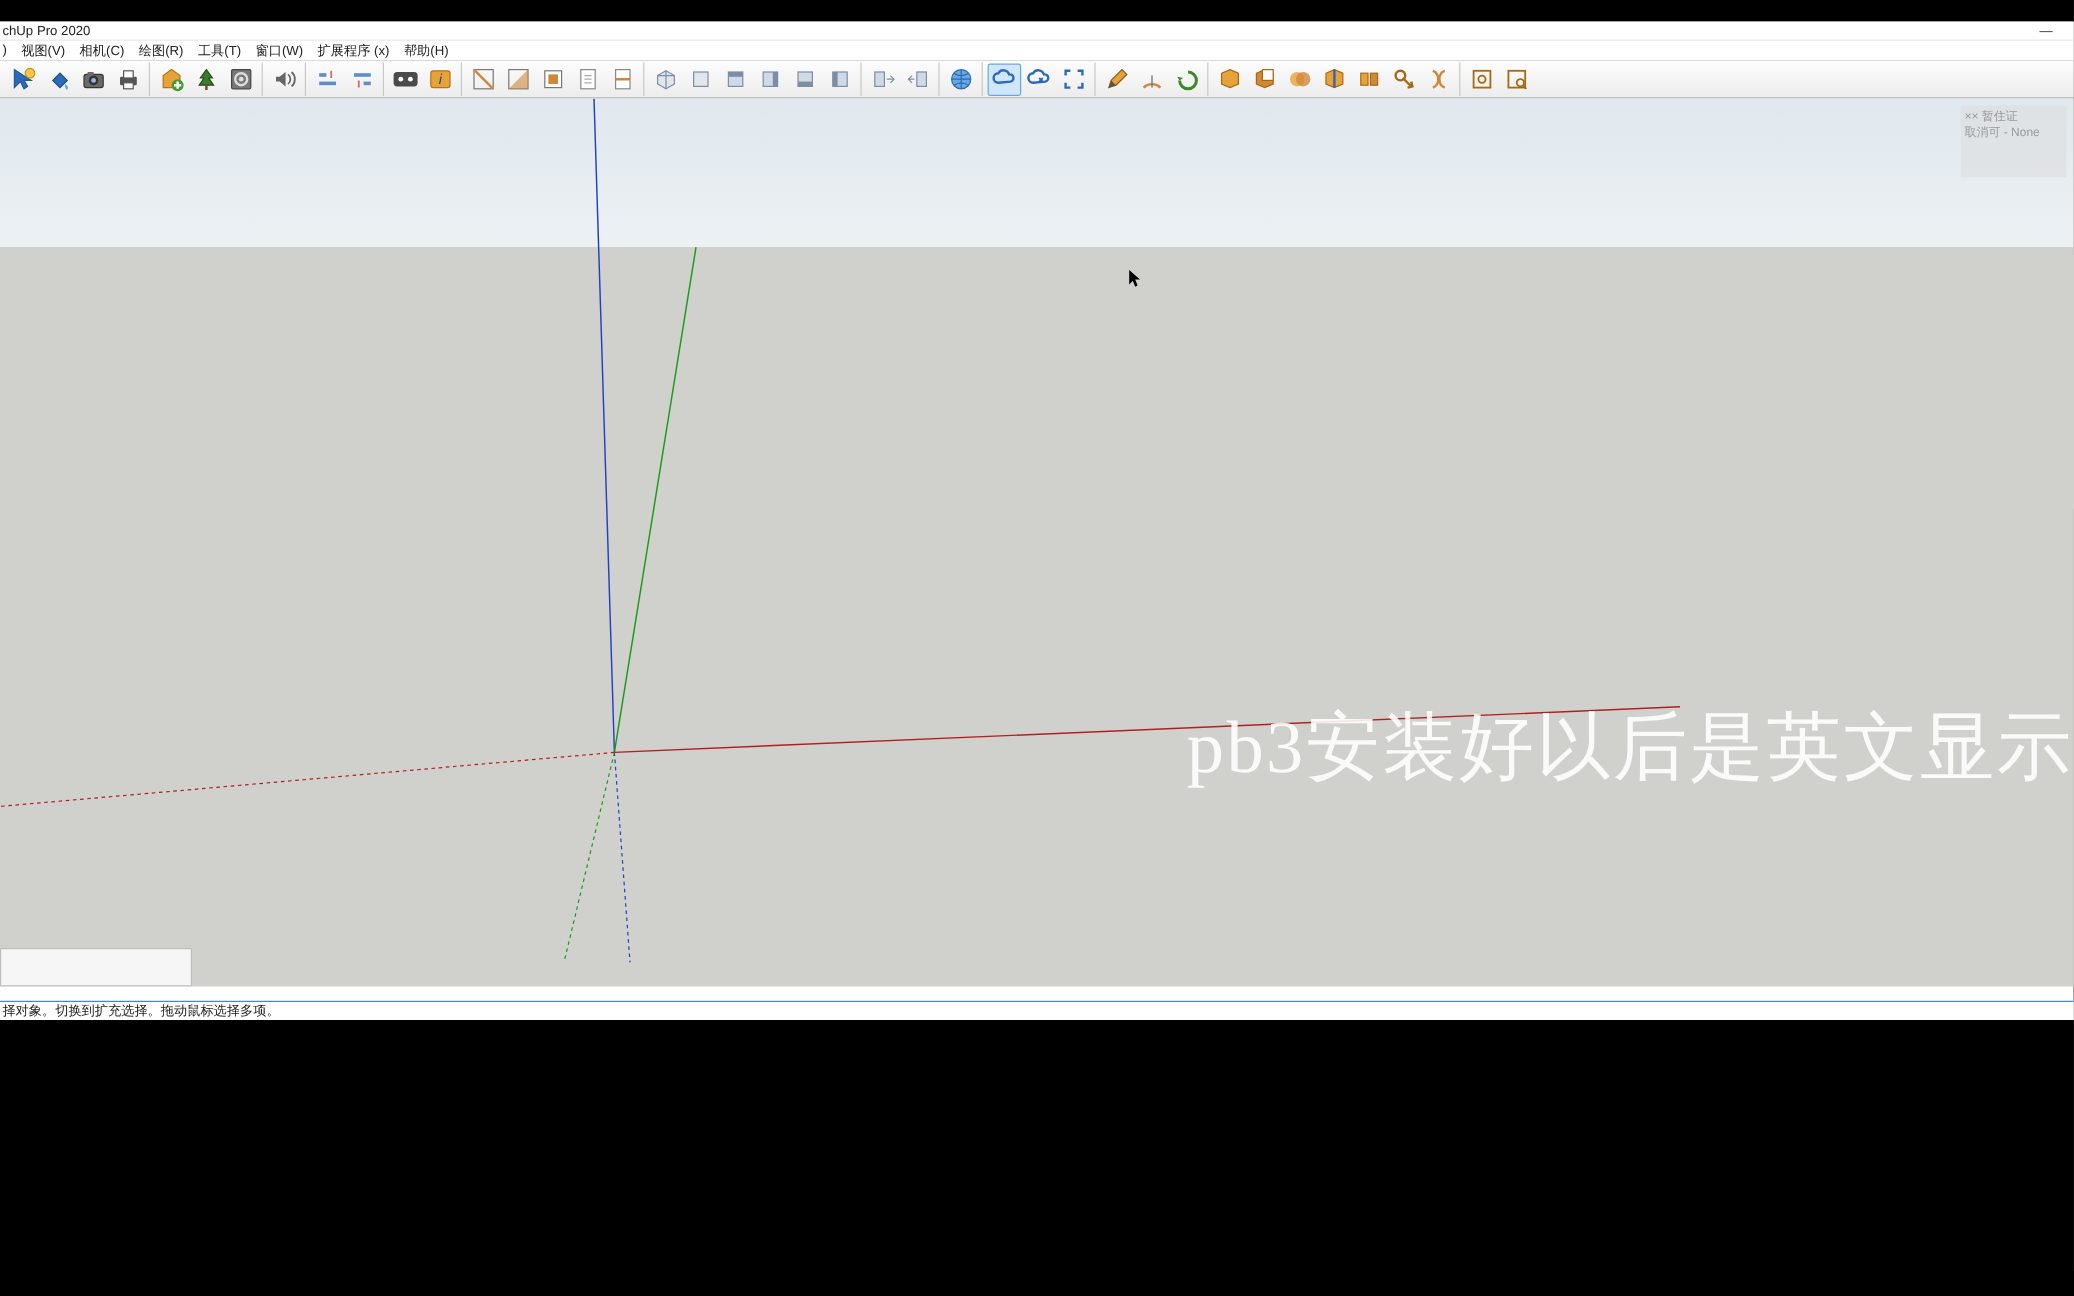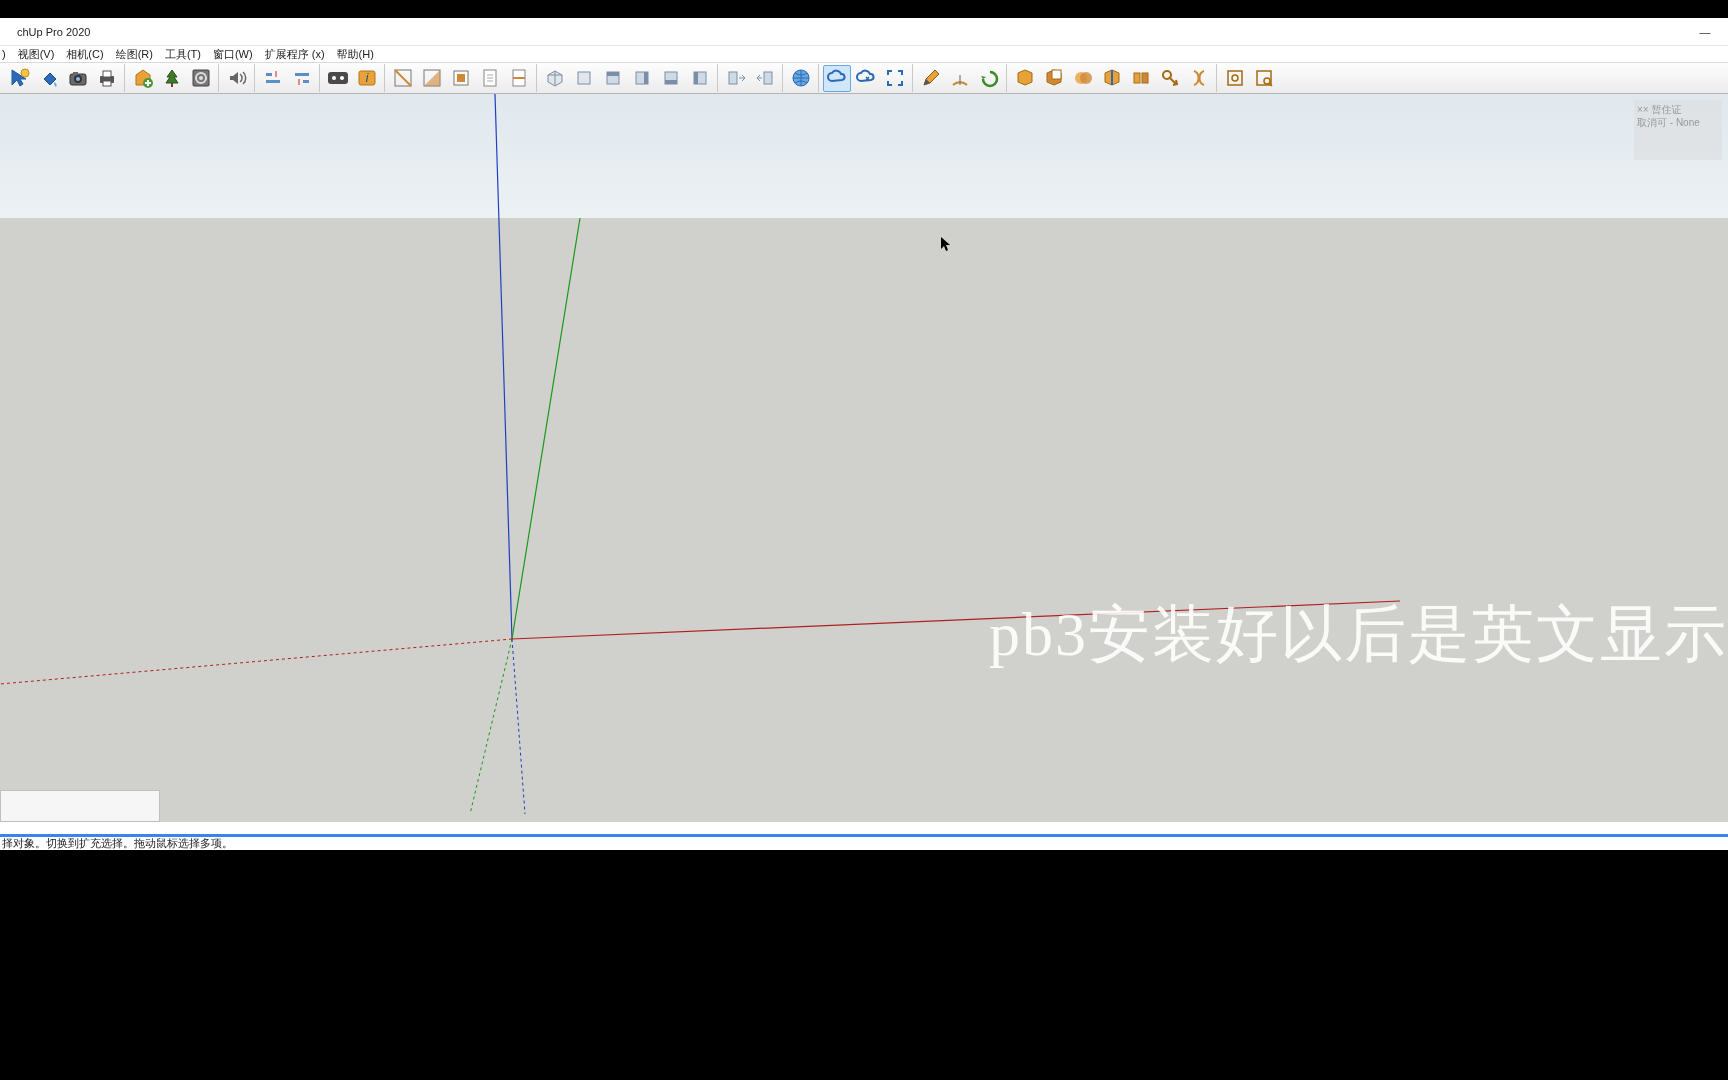--- a/index.html
+++ b/index.html
@@ -1,40 +1,40 @@
 <!DOCTYPE html>
 <html><head>
 <meta charset="utf-8">
 <style>
 * { margin:0; padding:0; box-sizing:border-box; font-family:"Microsoft YaHei","SimSun",Arial,sans-serif; }
 html,body { width:1728px; height:1080px; overflow:hidden; background:#000; }
 .letterbox-top,.letterbox-bottom{ background:#000; width:100%; height:18px; position:absolute; left:0; }
 .letterbox-top{ top:0; }
 .letterbox-bottom{ bottom:0; height:230px; }
 .app { position:absolute; top:18px; left:0; width:1728px; height:832px; background:#fff; display:flex; flex-direction:column; }
-.titlebar{ height:28px; display:flex; align-items:center; font-size:11px; color:#222; padding-left:17px; background:#fff; border-bottom:1px solid #e5e5e5;gap:23px;}
+.titlebar{ height:16px; display:flex; align-items:center; font-size:11px; color:#222; padding-left:2px; background:#fff; border-bottom:1px solid #e5e5e5;gap:23px;}
 .titlebar .title{ flex:1; }
 .titlebar .ctl{ width:46px; text-align:center; color:#333; font-size:11px;}
 .menubar{ height:17px; display:flex; align-items:center; gap:2px; font-size:11px; color:#222; background:#fff; padding-left:0; border-bottom:1px solid #d9d9d9;}
 .menubar span{ padding:0 5px; white-space:nowrap;}
 .menubar span:first-child{ padding-left:2px; padding-right:5px;}
 .toolbar{ height:31px; background:linear-gradient(#fdfdfd,#ececec); border-bottom:1px solid #b5b5b5; display:flex; align-items:center; padding:1px 2px; gap:0;}
 .tgrp{ display:flex; align-items:center; padding:0 3px; border-right:1px solid #c9c9c9; height:100%; }
 .tgrp:last-child{border-right:none;}
 .tbtn{ width:28px; height:27px; display:flex; align-items:center; justify-content:center; border:1px solid transparent; border-radius:2px; margin:0 0.5px;}
 .tbtn.active{ background:#cfe6fb; border:1px solid #6aa7e0;}
 .tbtn svg{ display:block; }
 .viewport{ flex:1; position:relative; background:#d1d1cd; overflow:hidden;padding-left:23px;}
 .sky{ position:absolute; top:0; left:0; right:0; height:124px; background:linear-gradient(#e0e8ee,#ecf1f4); }
 .ground{ position:absolute; top:124px; left:0; right:0; bottom:0; background:#d0d0cc;}
 .overlay-text{ position:absolute; left:0; right:0; top:498px; text-align:right; font-family:"SimSun","STSong",serif; font-size:62px; color:rgba(255,255,255,0.88); letter-spacing:2px; pointer-events:none; font-weight:300;}
 .cursor{ position:absolute; top:142px; left:940px; font-size:14px; color:#000;}
 .instr-panel{ position:absolute; top:6px; right:6px; width:88px; height:60px; background:rgba(220,220,220,0.55); font-size:10px; color:rgba(80,80,80,0.5); padding:3px; line-height:1.3;}
 .toolbox{ position:absolute; bottom:0; left:0; width:160px; height:32px; background:#f6f6f6; border:1px solid #bfbfbf; }
-.statusbar{ height:16px; font-size:11px; color:#222; background:#fff; display:flex; align-items:center; padding-left:2px; border-top:3px solid #3b82f6;margin-top:12px;}
+.statusbar{ height:16px; font-size:11px; color:#222; background:#fff; display:flex; align-items:center; padding-left:2px; border-top:1px solid #3b82f6;margin-top:12px;}
 </style>
 </head>
 <body>
 
 <div class="letterbox-top"></div>
 
 <div class="app">
 
   <div class="titlebar">
     <span class="title">chUp Pro 2020</span>

